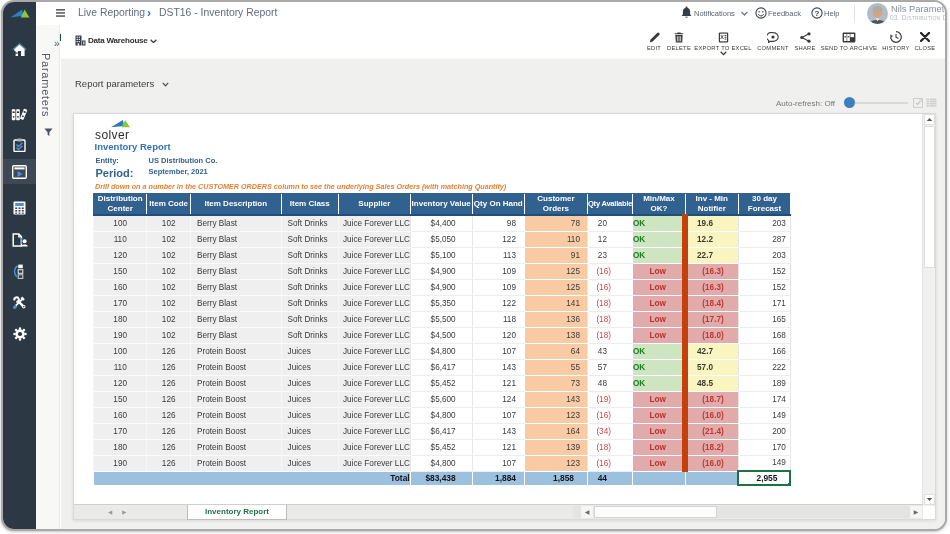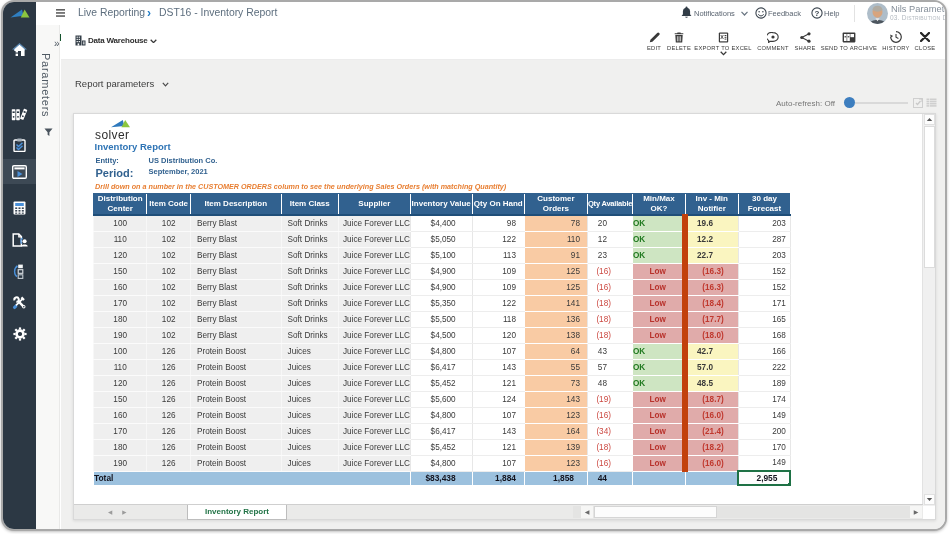--- a/index.html
+++ b/index.html
@@ -690,21 +690,21 @@
               <td class="w qoh">107</td>
               <td class="peach">123</td>
               <td class="w qa neg">(16)</td>
               <td class="low">Low</td>
               <td class="nt lowv">(16.0)</td>
               <td class="w fc">149</td>
             </tr>
 </tbody>
 <tfoot>
             <tr style="height:14px">
-<td colspan="5" style="text-align:left">Total</td>
+<td colspan="5" style="text-align:right">Total</td>
 <td class="inv">$83,438</td>
 <td class="qoh">1,884</td>
 <td style="text-align:right;padding-right:13px">1,858</td>
 <td class="qa pos" style="color:#14141e">44</td>
 <td></td>
               <td></td>
 <td class="sel">2,955<div style="position:absolute;right:-2px;bottom:-2px;width:3px;height:3px;background:#1e7145"></div></td>
 </tr>
           </tfoot>
 </table>

